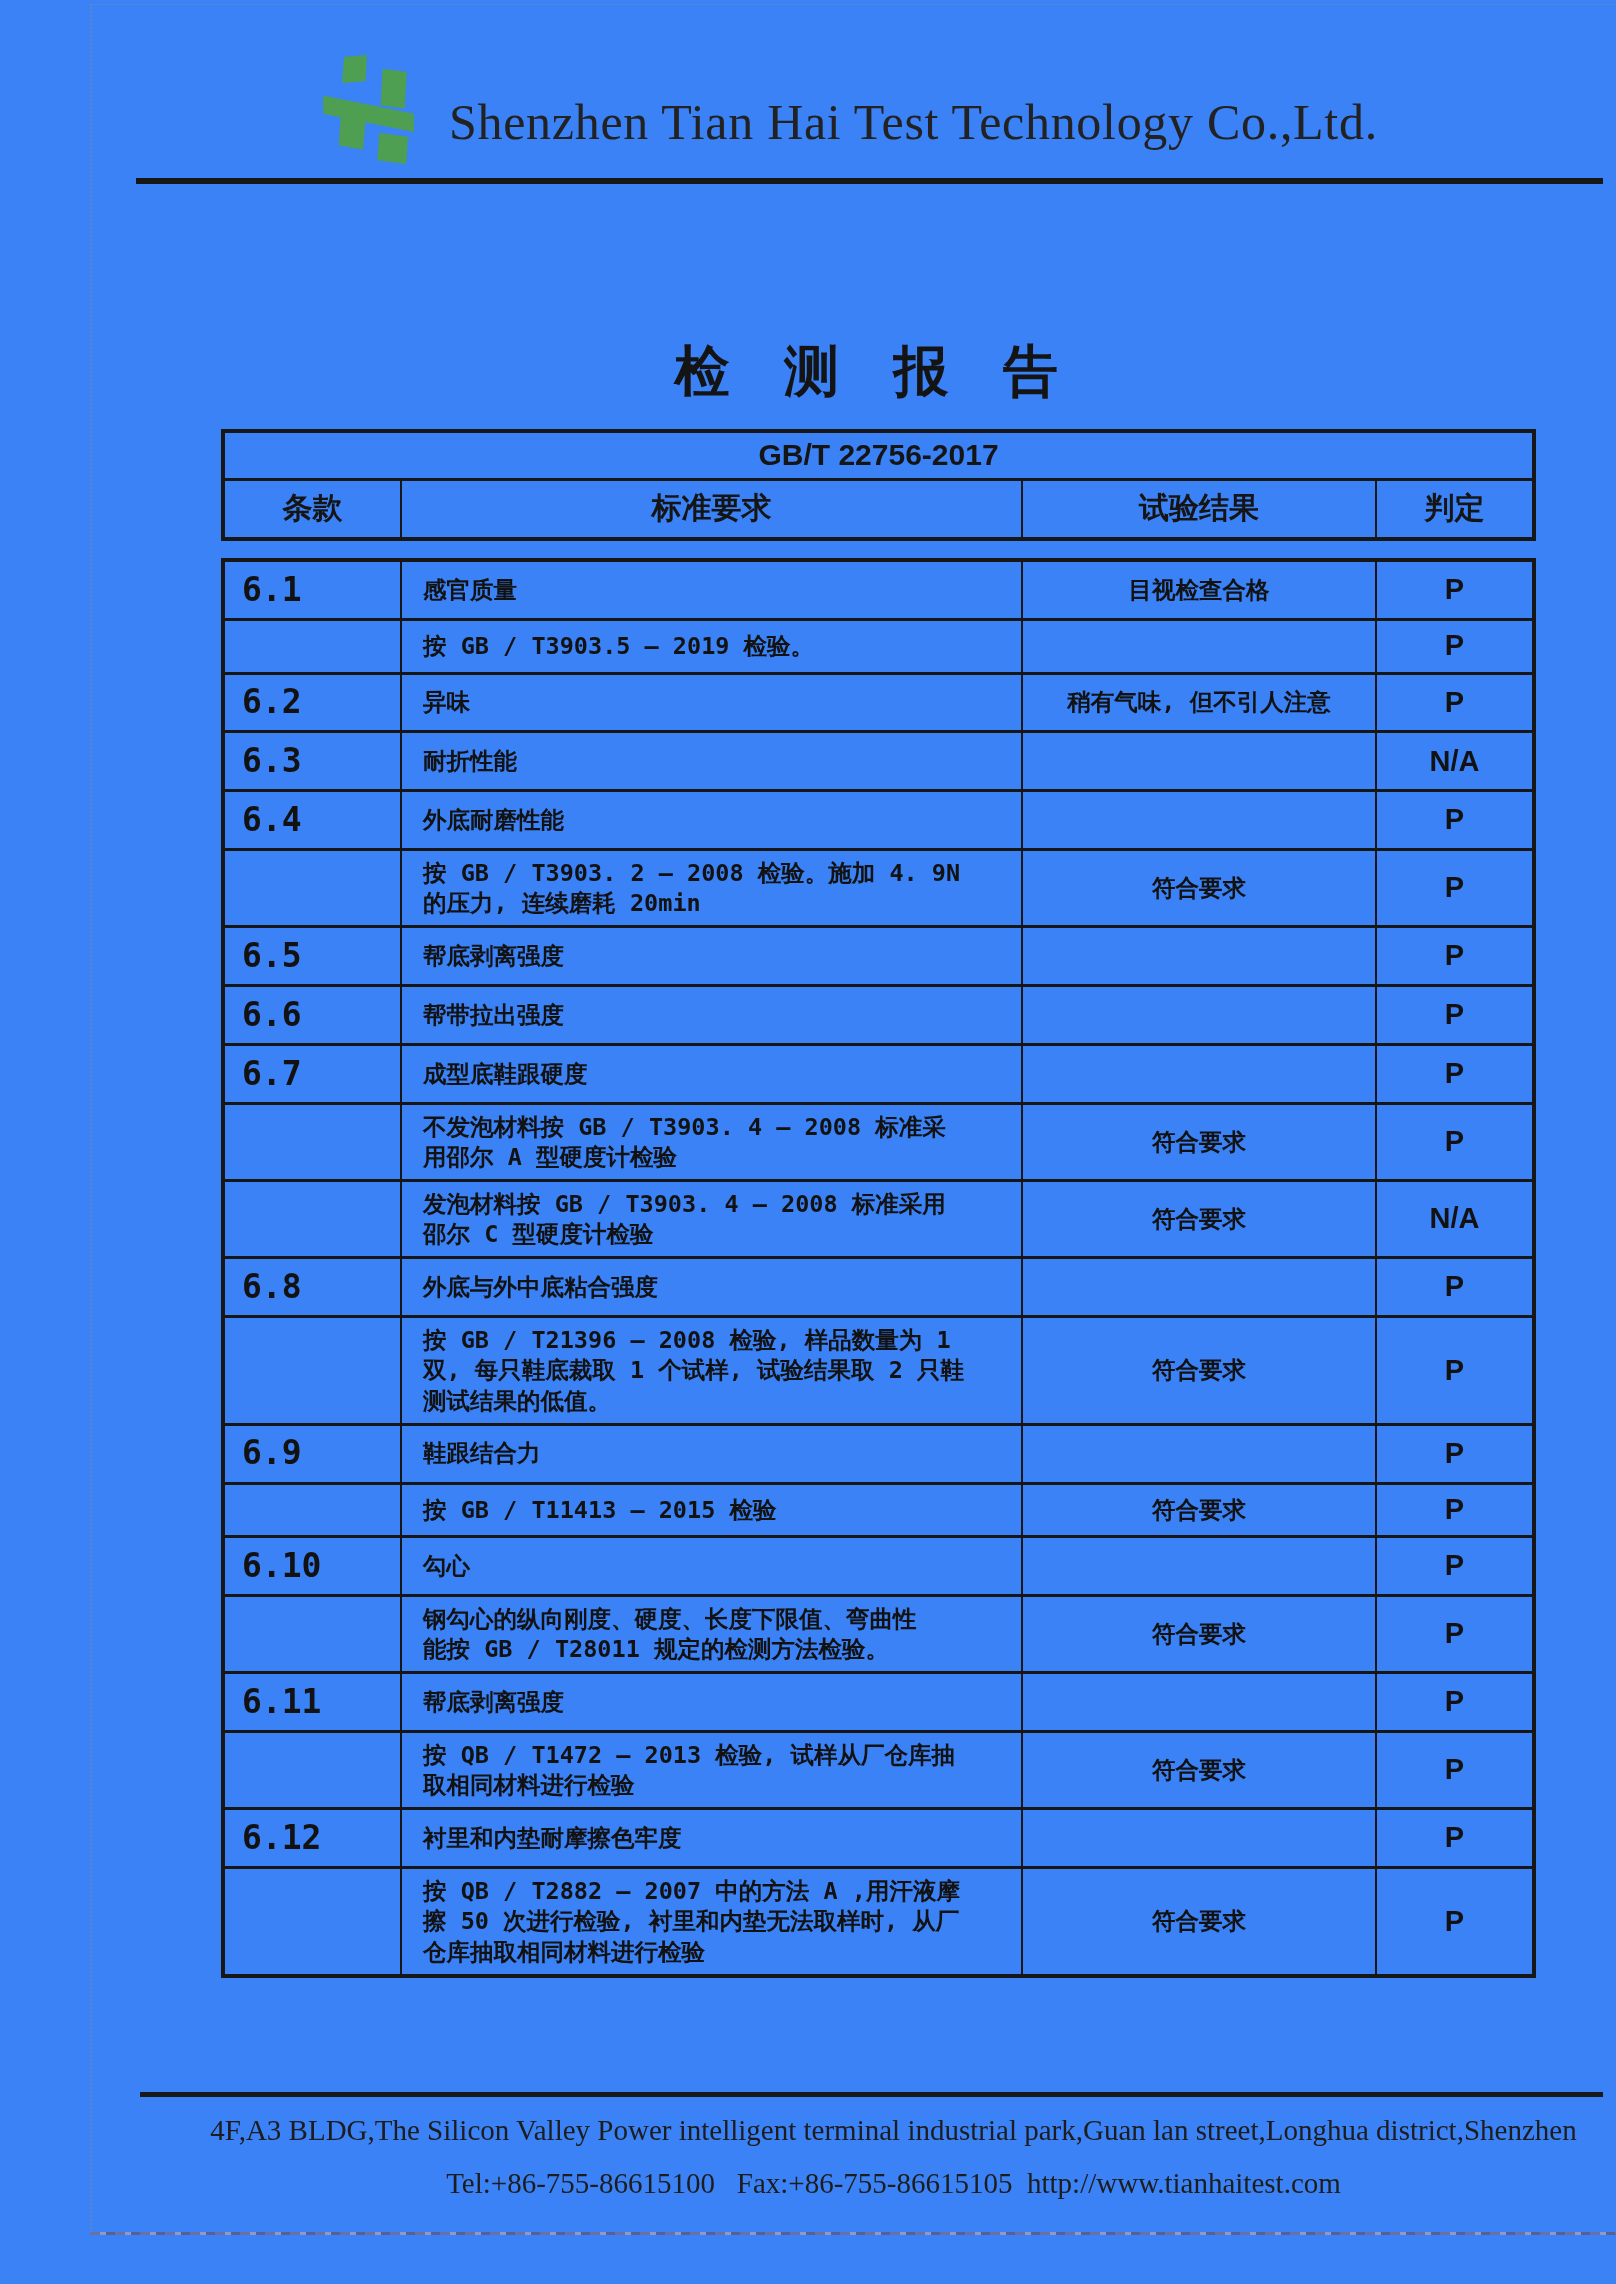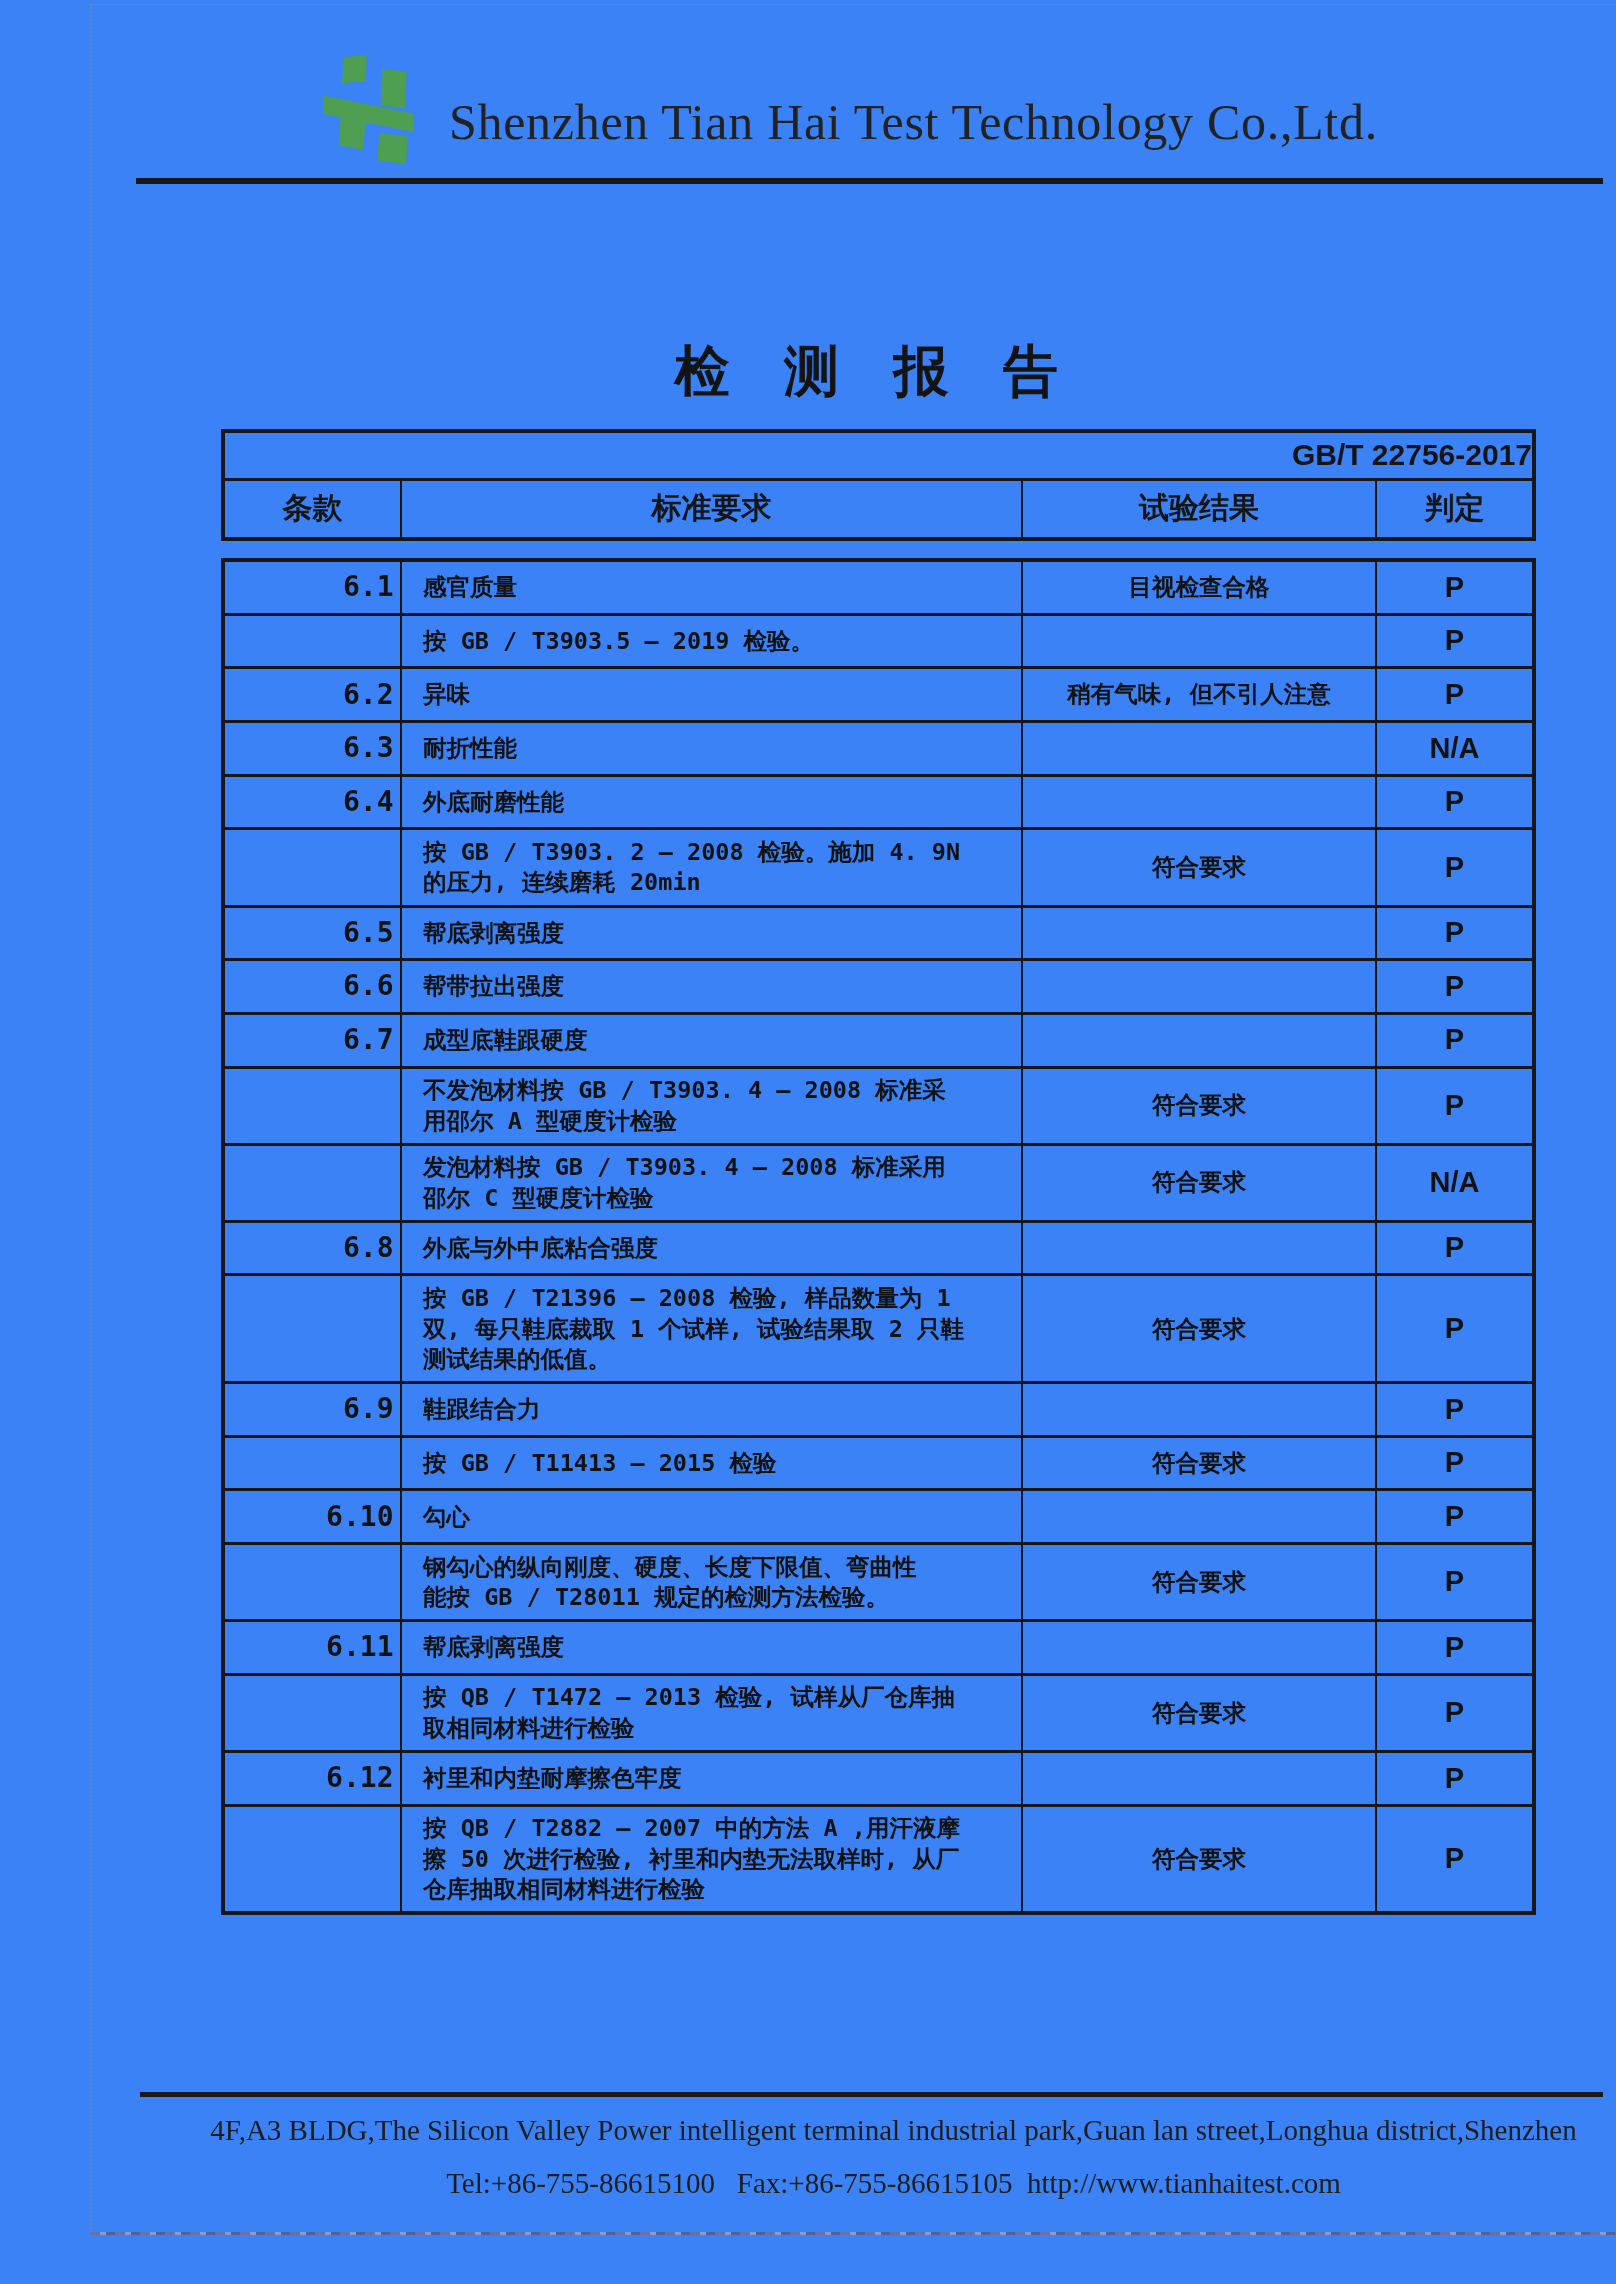--- a/index.html
+++ b/index.html
@@ -31,34 +31,34 @@
     font-family:"Liberation Sans","DejaVu Sans",sans-serif; font-weight:700; font-size:57px; letter-spacing:3.9px; color:#141414;
   }
   .subtitle {
     position:absolute; left:155px; top:335px; width:1442px; text-align:center;
     font-family:"Liberation Sans","DejaVu Sans",sans-serif; font-weight:700; font-size:55px; letter-spacing:19.6px; color:#141414;
   }
   
   .tables { position:absolute; left:221px; top:429px; width:1310px; }
   table { width:100%; border-collapse:collapse; table-layout:fixed; border:4.6px solid #171717; }
   .caption-cell {
-    height:48px; text-align:right; vertical-align:middle;
+    height:48px; text-align:center; vertical-align:middle;
     font-family:"Liberation Sans","DejaVu Sans",sans-serif; font-weight:700; font-size:30px;
     border:2px solid #171717; border-bottom-width:3.3px;
   }
   th {
     height:60px; text-align:center; vertical-align:middle; font-weight:700; font-size:30px;
     border:2.6px solid #171717; font-family:"DejaVu Sans Mono",monospace;
   }
   .gap { height:17px; }
   .body-table td {
     border:2px solid #161616; border-top-width:3.3px; border-bottom-width:3.3px;
     font-size:23.5px; line-height:1.30; padding:6.5px 6.5px; vertical-align:middle; color:#121212; font-weight:600;
   }
-  td.clause  { padding-left:17px; font-size:28px; text-align:right; }
+  td.clause  { padding-left:17px; font-size:33px; text-align:left; }
   td.req     { text-align:left; padding-left:21px; padding-right:11.7px; white-space:pre-line; }
   td.result  { text-align:center; }
   td.verdict { text-align:center; font-family:"Liberation Sans","DejaVu Sans",sans-serif; font-weight:700; font-size:29px; }
   
   .frule   { position:absolute; left:140px; top:2092px; width:1463px; height:4.6px; background:#191919; }
   .address { position:absolute; left:170px; top:2114px; width:1447px; text-align:center;
              font-family:"Liberation Serif","DejaVu Serif",serif; font-size:29px; color:#1d1d1d; }
   .contact { position:absolute; left:170px; top:2167px; width:1447px; text-align:center; white-space:pre-wrap;
              font-family:"Liberation Serif","DejaVu Serif",serif; font-size:29px; color:#1d1d1d; }
 </style>

